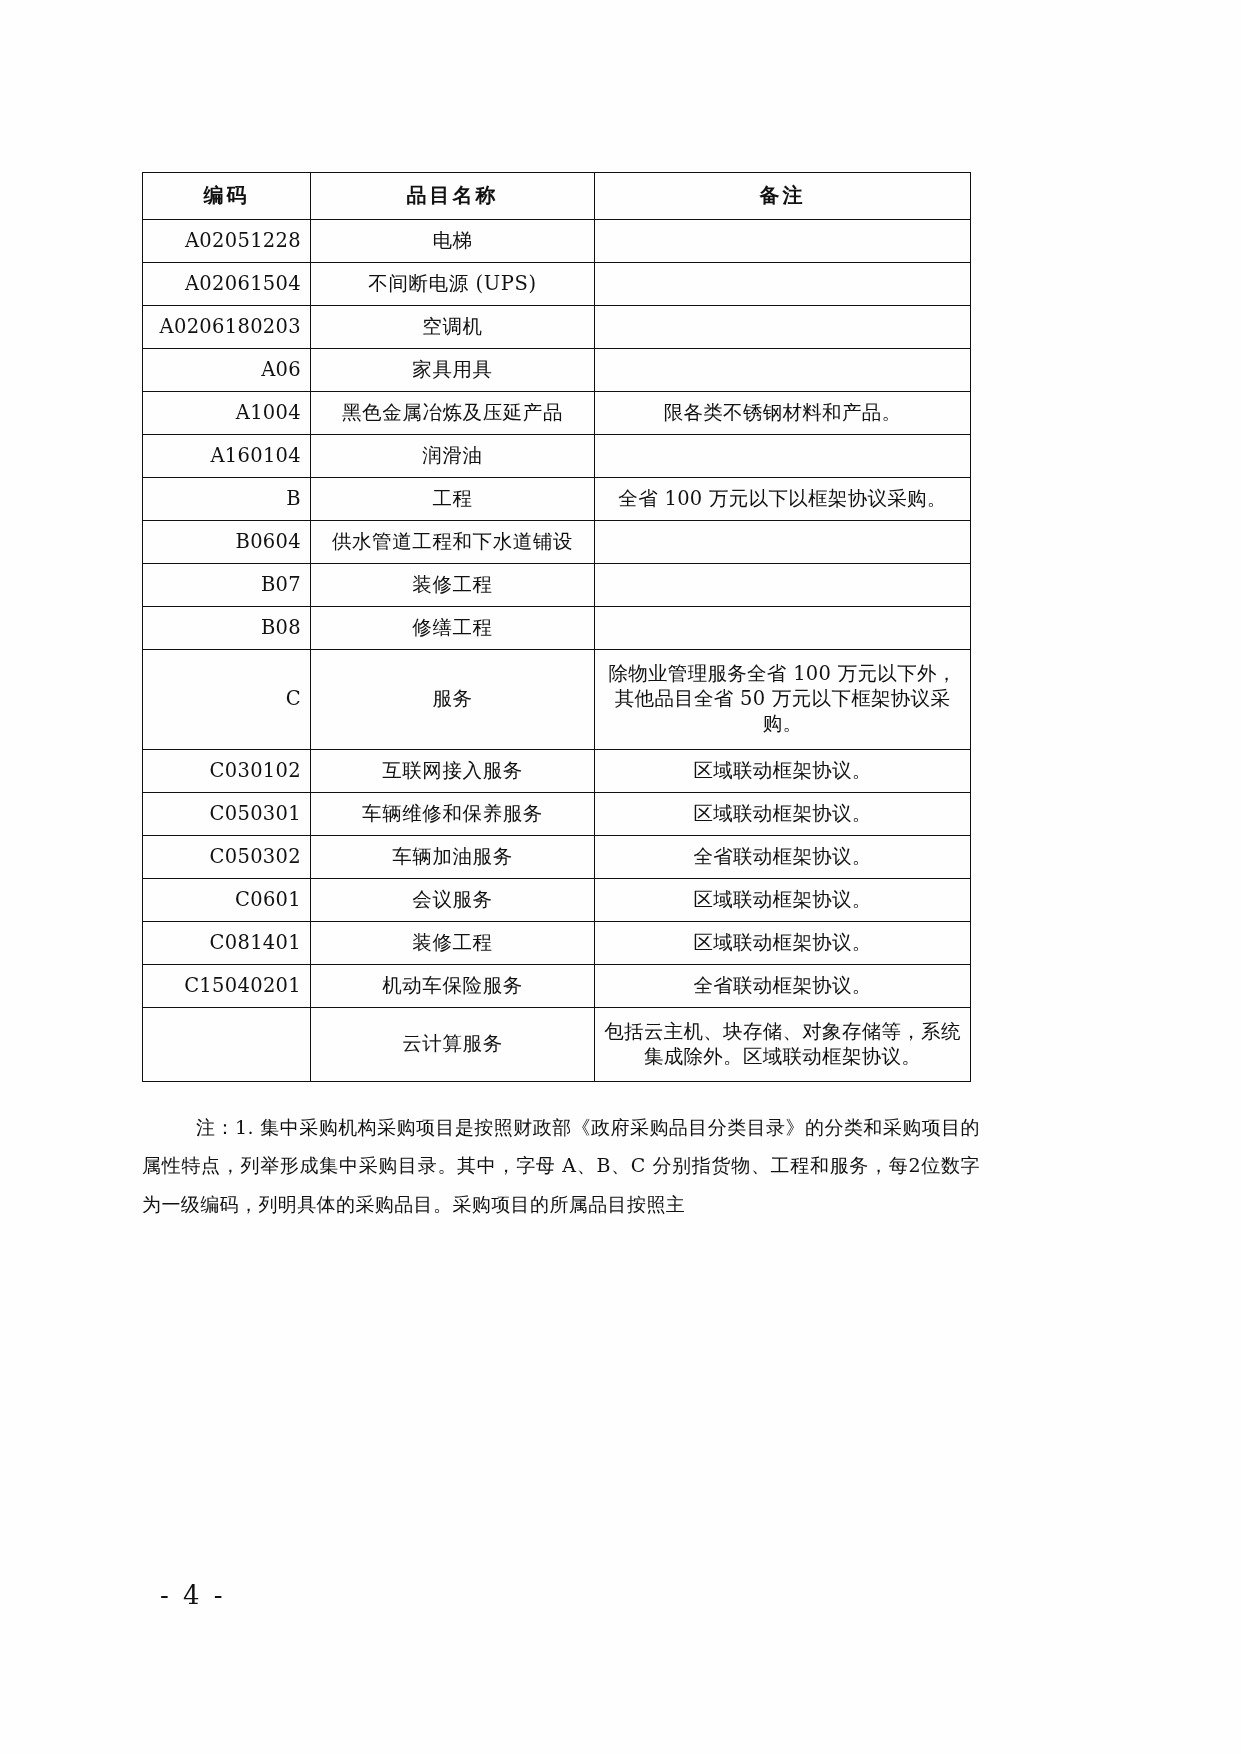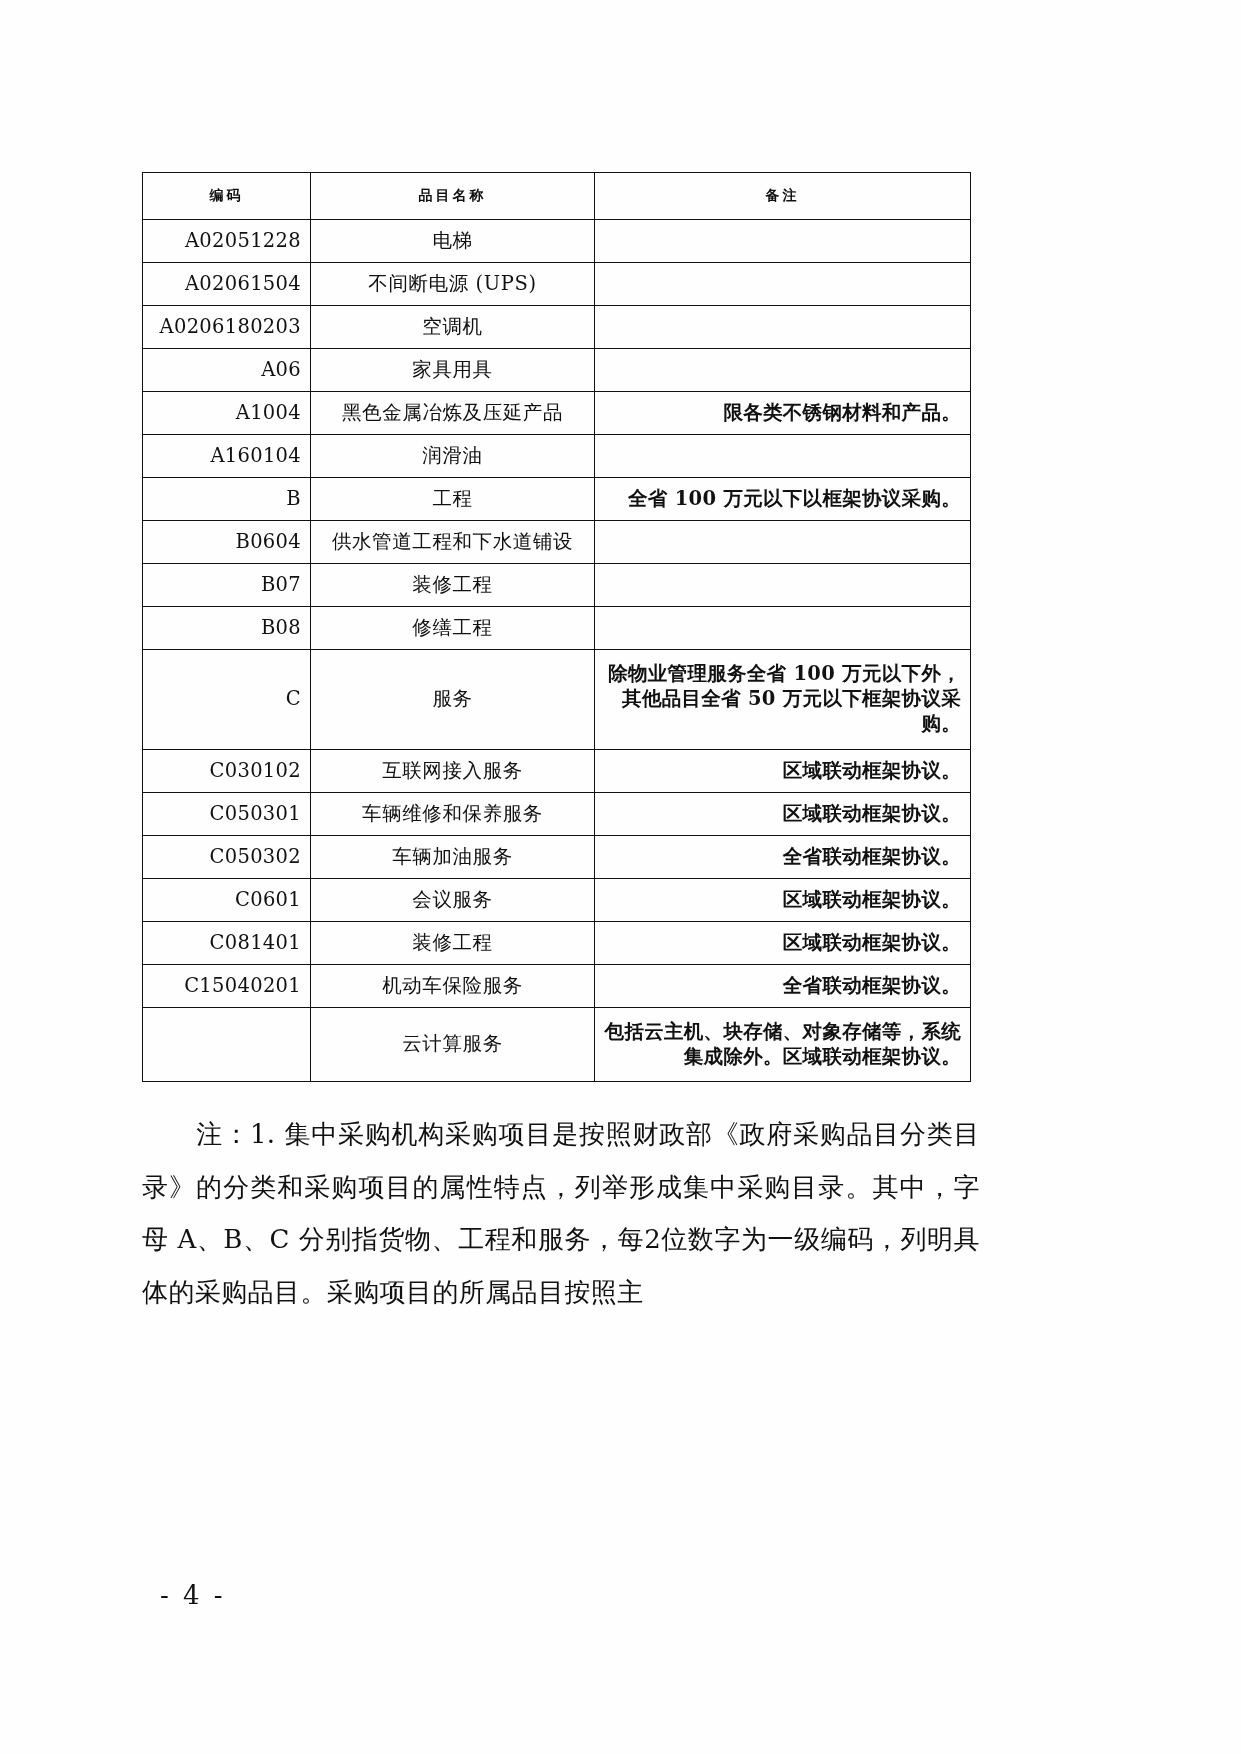--- a/index.html
+++ b/index.html
@@ -52,56 +52,55 @@
     line-height: 1.28;
     font-family: "DejaVu Serif", "Liberation Serif", serif;
     word-break: break-word;
   }
 
   table.catalog thead th {
     text-align: center;
     font-weight: bold;
     height: 34px;
     letter-spacing: 3px;
-    font-size: 14px;
+    font-size: 20px;
   }
 
   table.catalog td.code {
     text-align: right;
     font-family: "DejaVu Serif", "Liberation Serif", serif;
     letter-spacing: 0.3px;
     white-space: nowrap;
   }
 
   table.catalog td.name {
     text-align: center;
     letter-spacing: 0.6px;
   }
 
   table.catalog td.note {
-    text-align: right;
+    text-align: center;
     letter-spacing: 0.3px;
-    font-weight: bold;
   }
 
   table.catalog tbody tr {
     height: 43px;
   }
 
   table.catalog tbody tr.tall-c {
     height: 100px;
   }
 
   table.catalog tbody tr.tall-cloud {
     height: 74px;
   }
 
   .note-para {
     margin-top: 26px;
-    font-size: 26px;
+    font-size: 19px;
     line-height: 2.02;
     text-align: justify;
     text-justify: inter-ideograph;
     letter-spacing: 0.4px;
     width: 838px;
   }
   .note-para .indent {
     display: inline-block;
     width: 54px;
   }

